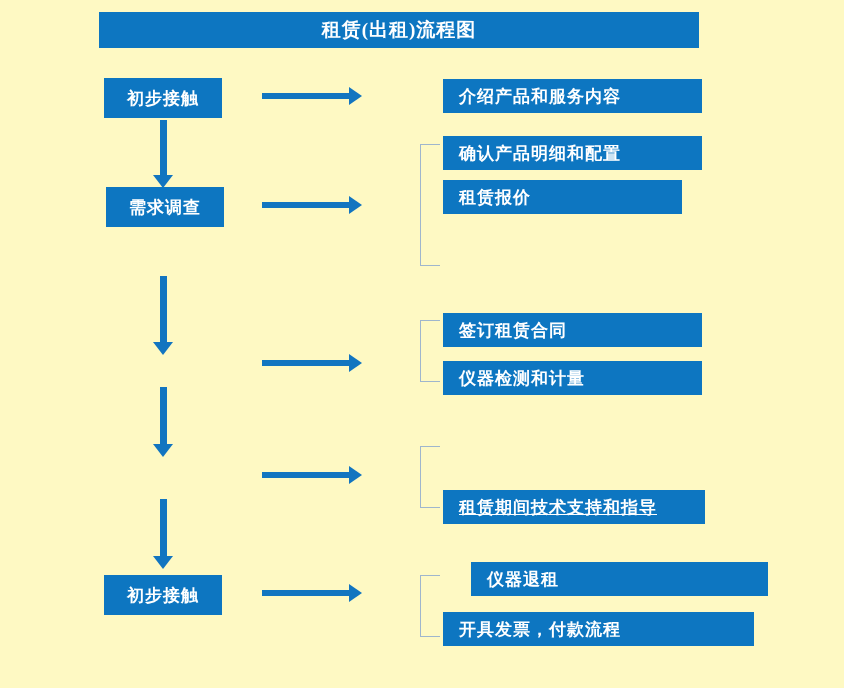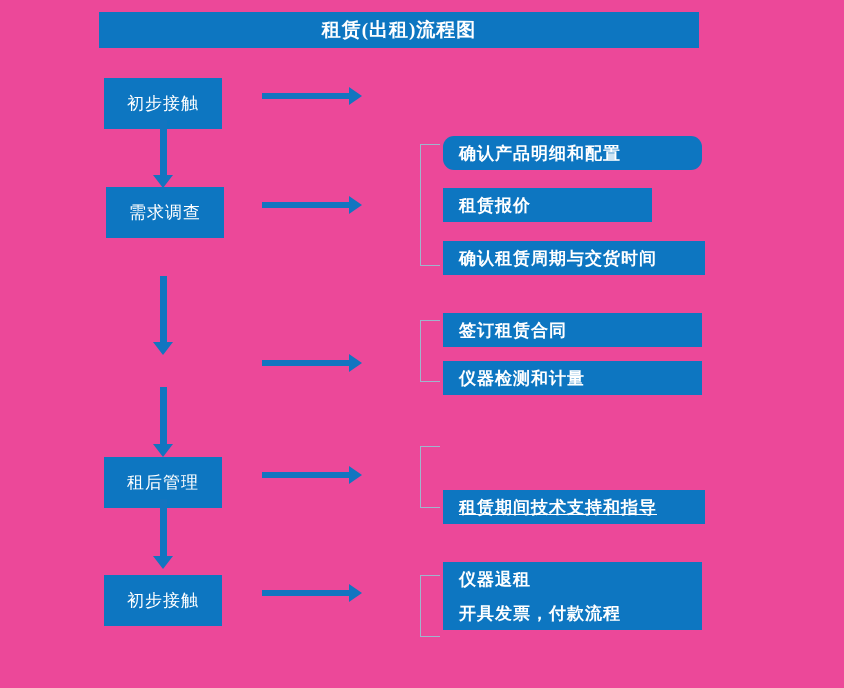--- a/index.html
+++ b/index.html
@@ -8,21 +8,21 @@
     padding: 0;
     background: #ffffff;
   }
   body {
     font-family: "Liberation Serif", "DejaVu Serif", serif;
   }
   #canvas {
     position: relative;
     width: 844px;
     height: 688px;
-    background: #ec4899;
+    background: #fef9c3;
     overflow: hidden;
   }
 
   
   .title-bar {
     position: absolute;
     left: 99px;
     top: 12px;
     width: 600px;
     height: 36px;
@@ -33,25 +33,25 @@
     display: flex;
     align-items: center;
     justify-content: center;
     letter-spacing: 1px;
   }
 
   
   .stage-box {
     position: absolute;
     width: 118px;
-    height: 51px;
+    height: 40px;
     background: #0d76c1;
     color: #ffffff;
     font-size: 17px;
-    font-weight: normal;
+    font-weight: bold;
     display: flex;
     align-items: center;
     justify-content: center;
     letter-spacing: 1px;
   }
 
   
   .detail-box {
     position: absolute;
     left: 443px;
@@ -127,40 +127,40 @@
 
   <div class="title-bar">租赁(出租)流程图</div>
 
   <div class="stage-box" style="left:104px; top:78px;">初步接触</div>
 
   <div class="h-arrow" style="left:262px; top:87px; width:100px;">
     <div class="shaft" style="width:87px;"></div>
     <div class="head" style="left:87px;"></div>
   </div>
 
+  <div class="detail-box" style="top:79px; width:259px;">介绍产品和服务内容</div>
 
   <div class="v-arrow" style="left:153px; top:120px; height:68px;">
     <div class="shaft" style="height:56px;"></div>
     <div class="head" style="top:55px;"></div>
   </div>
 
   <div class="stage-box" style="left:99px; top:187px;margin-left:7px;">需求调查</div>
 
   <div class="h-arrow" style="left:262px; top:196px; width:100px;">
     <div class="shaft" style="width:87px;"></div>
     <div class="head" style="left:87px;"></div>
   </div>
 
   <div class="bracket" style="left:420px; top:144px; height:122px;"></div>
 
-  <div class="detail-box" style="top:136px; width:259px;border-radius:11px;">确认产品明细和配置</div>
-
-  <div class="detail-box" style="top:188px; width:209px;">租赁报价</div>
-
-  <div class="detail-box" style="top:241px; width:262px;">确认租赁周期与交货时间</div>
+  <div class="detail-box" style="top:136px; width:259px;">确认产品明细和配置</div>
+
+  <div class="detail-box" style="top:180px; width:239px;">租赁报价</div>
+
 
   <div class="v-arrow" style="left:153px; top:276px; height:80px;">
     <div class="shaft" style="height:67px;"></div>
     <div class="head" style="top:66px;"></div>
   </div>
 
 
   <div class="h-arrow" style="left:262px; top:354px; width:100px;">
     <div class="shaft" style="width:87px;"></div>
     <div class="head" style="left:87px;"></div>
@@ -170,21 +170,20 @@
 
   <div class="detail-box" style="top:361px; width:259px;">仪器检测和计量</div>
 
   <div class="detail-box" style="top:313px; width:259px;">签订租赁合同</div>
 
   <div class="v-arrow" style="left:153px; top:387px; height:70px;">
     <div class="shaft" style="height:58px;"></div>
     <div class="head" style="top:57px;"></div>
   </div>
 
-  <div class="stage-box" style="left:104px; top:457px;">租后管理</div>
 
   <div class="h-arrow" style="left:262px; top:466px; width:100px;">
     <div class="shaft" style="width:87px;"></div>
     <div class="head" style="left:87px;"></div>
   </div>
 
   <div class="bracket" style="left:420px; top:446px; height:62px;"></div>
 
 
   <div class="detail-box" style="top:490px; width:262px;text-decoration:underline;">租赁期间技术支持和指导</div>
@@ -196,17 +195,17 @@
 
   <div class="stage-box" style="left:104px; top:575px;">初步接触</div>
 
   <div class="h-arrow" style="left:262px; top:584px; width:100px;">
     <div class="shaft" style="width:87px;"></div>
     <div class="head" style="left:87px;"></div>
   </div>
 
   <div class="bracket" style="left:420px; top:575px; height:62px;"></div>
 
-  <div class="detail-box" style="top:562px; width:259px;">仪器退租</div>
-
-  <div class="detail-box" style="top:596px; width:259px;">开具发票，付款流程</div>
+  <div class="detail-box" style="top:562px; width:297px;margin-left:28px;">仪器退租</div>
+
+  <div class="detail-box" style="top:612px; width:311px;">开具发票，付款流程</div>
 
 </div>
 
 </body></html>

